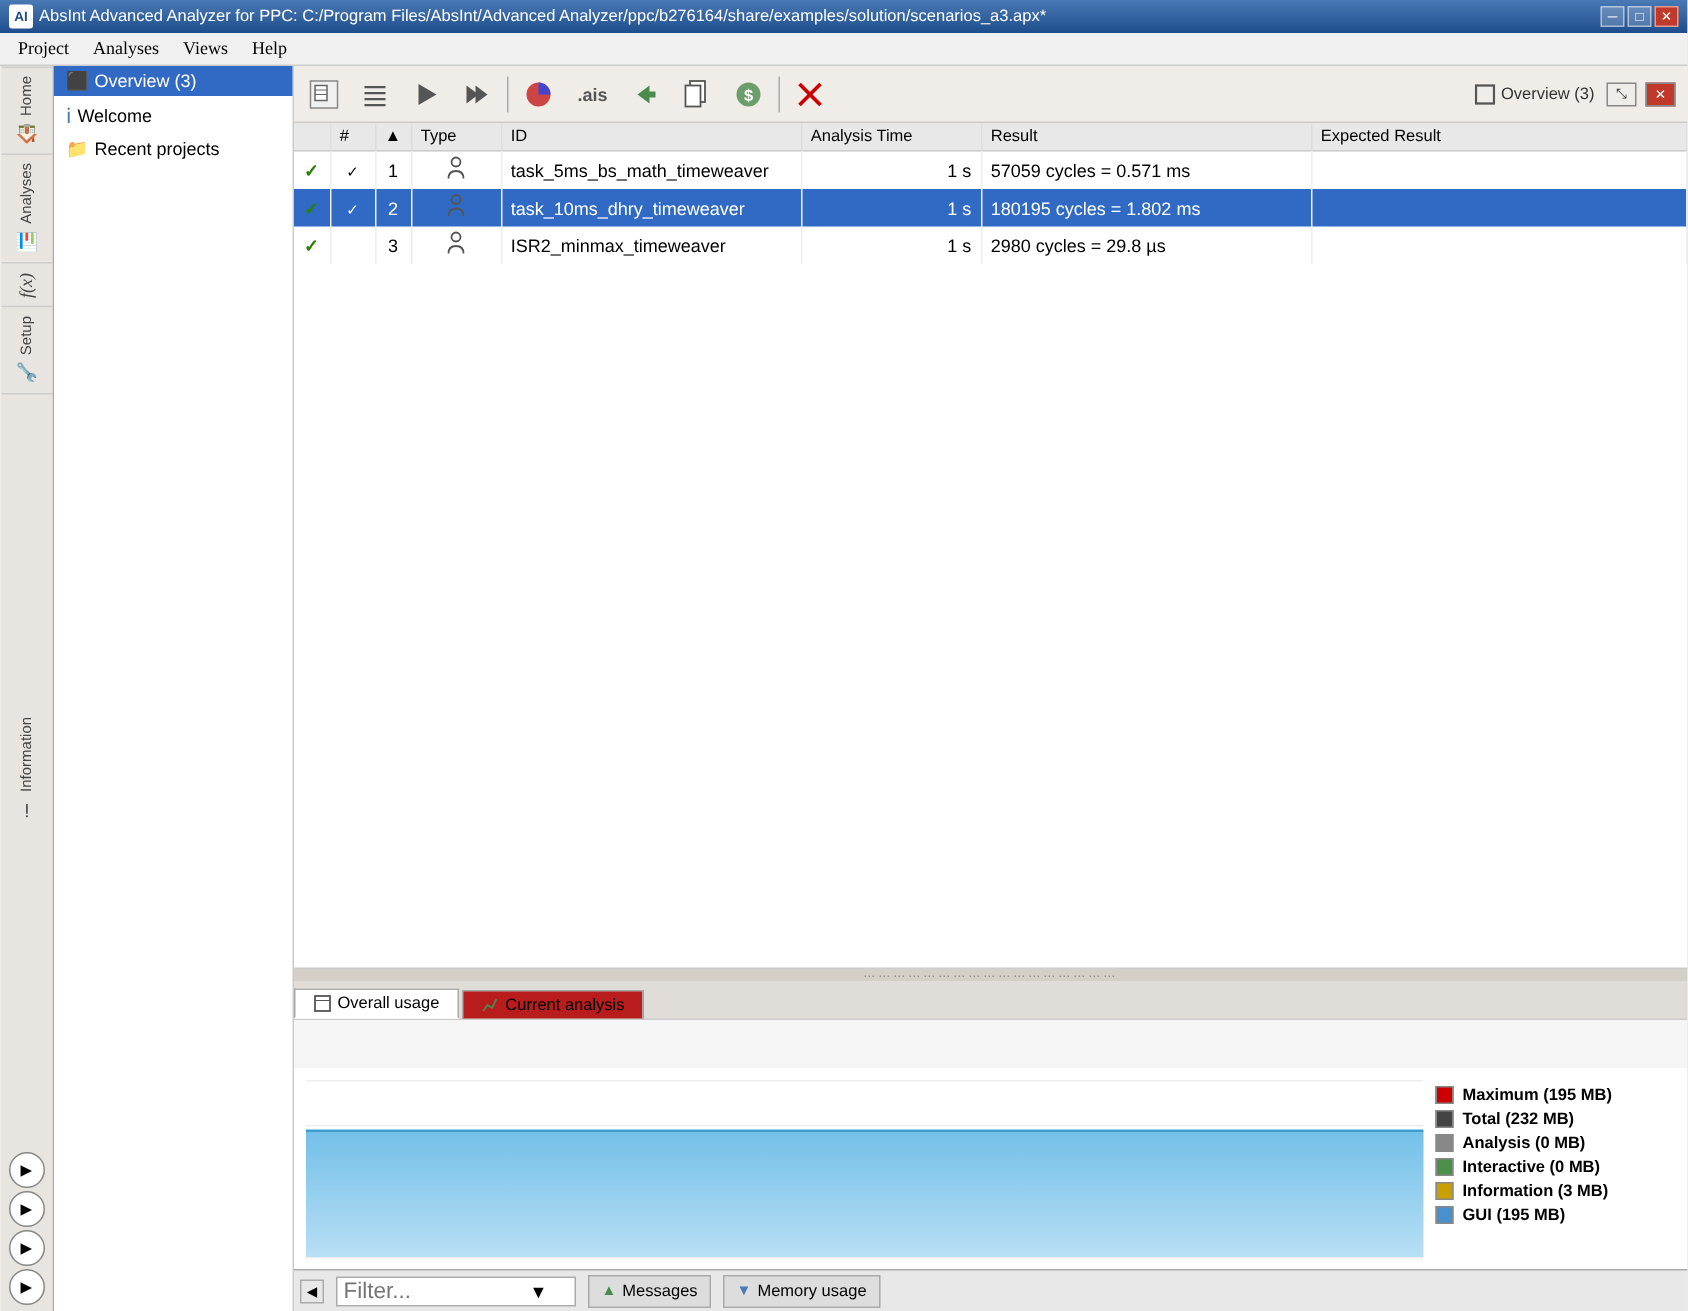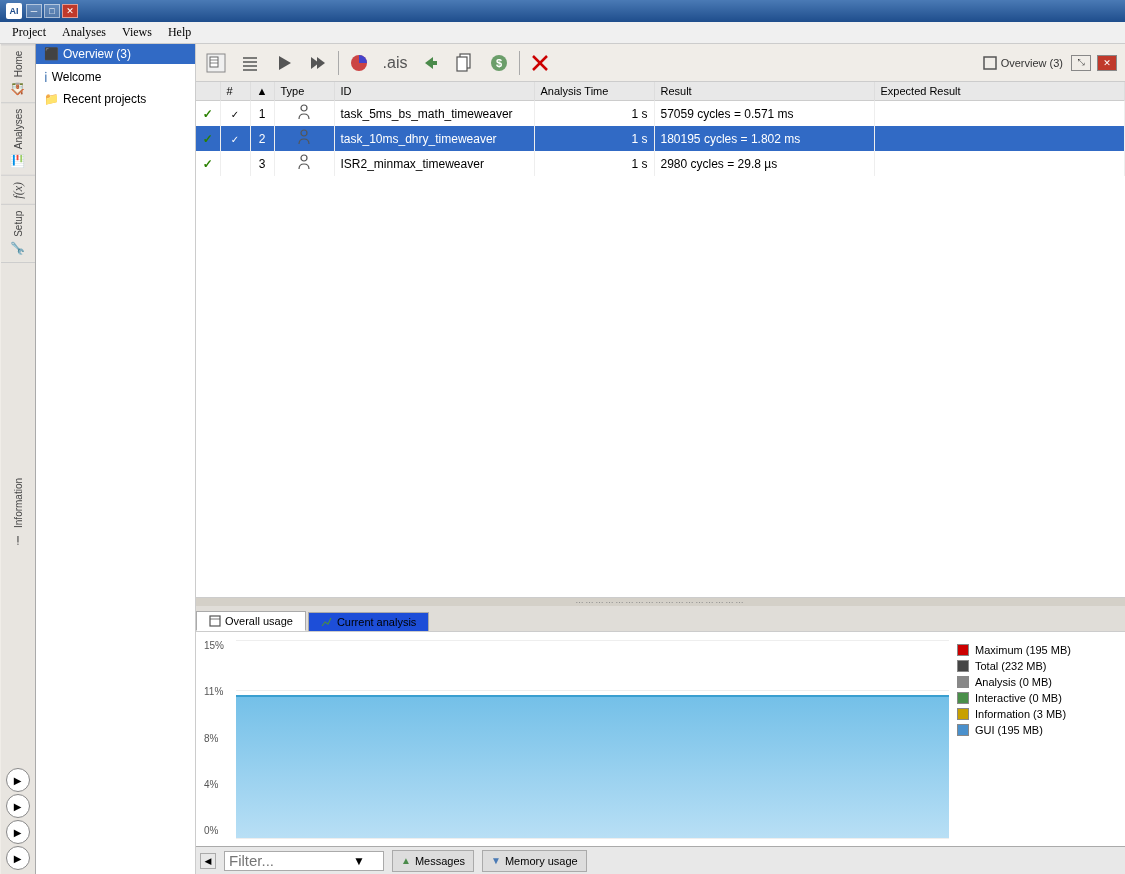--- a/index.html
+++ b/index.html
@@ -147,39 +147,40 @@
       display: flex;
       align-items: center;
       justify-content: center;
       color: #888;
       font-size: 8px;
       letter-spacing: 2px;
     }
 
     
     #bottom-panel {
-      height: 240px;
+      height: 192px;
       display: flex;
       flex-direction: column;
       background: #f5f5f5;
+      gap: 32px;
     }
 
     
     #bottom-tabs {
       display: flex;
       background: #e0ddd8;
       border-bottom: 1px solid #ccc;
       height: 26px;
       align-items: flex-end;
     }
     .bottom-tab {
       padding: 3px 12px;
       cursor: pointer;
       font-size: 11px;
-      background: #1d4ed8;
+      background: #b91c1c;
       border: 1px solid #aaa;
       border-bottom: none;
       margin-right: 2px;
       display: flex;
       align-items: center;
       gap: 4px;
     }
     .bottom-tab.active { background: white; border-bottom: 1px solid white; }
 
     
@@ -220,20 +221,21 @@
       font-size: 11px;
       display: flex;
       flex-direction: column;
       gap: 4px;
       padding-top: 4px;
     }
     .legend-item {
       display: flex;
       align-items: center;
       gap: 6px;
+      font-weight: bold;
     }
     .legend-color {
       width: 12px;
       height: 12px;
       border: 1px solid #888;
       flex-shrink: 0;
     }
 
     
     #status-bar {
@@ -285,20 +287,21 @@
       font-size: 12px;
     }
   </style>
 </head>
 <body>
 
 <div id="title-bar">
   <div id="title-bar-icon">
     <span style="color:#1e4d8c;font-size:9px;font-weight:bold;">AI</span>
   </div>
+  <span id="title-text" style="flex:1;overflow:hidden;white-space:nowrap;text-overflow:ellipsis;">AbsInt Advanced Analyzer for PPC: C:/Program Files/AbsInt/Advanced Analyzer/ppc/b276164/share/examples/solution/scenarios_a3.apx*</span>
   <div id="title-bar-controls" style="display:flex;gap:2px;">
     <div class="tb-btn">─</div>
     <div class="tb-btn">□</div>
     <div class="tb-btn close">✕</div>
   </div>
 </div>
 
 <div id="menu-bar">
   <span class="menu-item">Project</span>
   <span class="menu-item">Analyses</span>
@@ -384,21 +387,21 @@
             <polygon points="10,5 18,11 10,17" fill="#555"></polygon>
           </svg>
       </div>
       <div class="toolbar-sep"></div>
       <div class="toolbar-btn" title="Chart">
         <svg width="22" height="22" viewBox="0 0 22 22">
             <circle cx="11" cy="11" r="8" fill="#cc4444"></circle>
             <path d="M11,11 L11,3 A8,8 0 0,1 19,11 Z" fill="#4444cc"></path>
           </svg>
       </div>
-      <div class="toolbar-btn" title="AIS" style="font-size:16px;font-weight:normal;color:#555;width:36px;">.ais</div>
+      <div class="toolbar-btn" title="AIS" style="font-size:12px;font-weight:bold;color:#555;width:36px;">.ais</div>
       <div class="toolbar-btn" title="Arrow">
         <svg width="22" height="22" viewBox="0 0 22 22">
             <path d="M5,11 L13,5 L13,9 L17,9 L17,13 L13,13 L13,17 Z" fill="#4a8a4a"></path>
           </svg>
       </div>
       <div class="toolbar-btn" title="Copy">
         <svg width="22" height="22" viewBox="0 0 22 22">
             <rect x="6" y="2" width="10" height="14" fill="white" stroke="#555" stroke-width="1.2"></rect>
             <rect x="3" y="5" width="10" height="14" fill="white" stroke="#555" stroke-width="1.2"></rect>
           </svg>
@@ -506,27 +509,20 @@
         </div>
         <div class="bottom-tab">
           <svg width="12" height="12" viewBox="0 0 12 12">
               <polyline points="1,10 4,6 7,8 10,2" fill="none" stroke="#4a8a4a" stroke-width="1.2"></polyline>
             </svg>
           <span>Current analysis</span>
         </div>
       </div>
 
       <div id="chart-area">
-        <div class="chart-y-labels">
-          <span>15%</span>
-          <span>11%</span>
-          <span>8%</span>
-          <span>4%</span>
-          <span>0%</span>
-        </div>
         <div class="chart-inner">
 
           <div class="chart-grid-line" style="top:0%;"></div>
           <div class="chart-grid-line" style="top:25%;"></div>
           <div class="chart-grid-line" style="top:50%;"></div>
           <div class="chart-grid-line" style="top:75%;"></div>
           <div class="chart-grid-line" style="top:100%;"></div>
 
           <div class="chart-fill" style="height:72%;"></div>
         </div>

